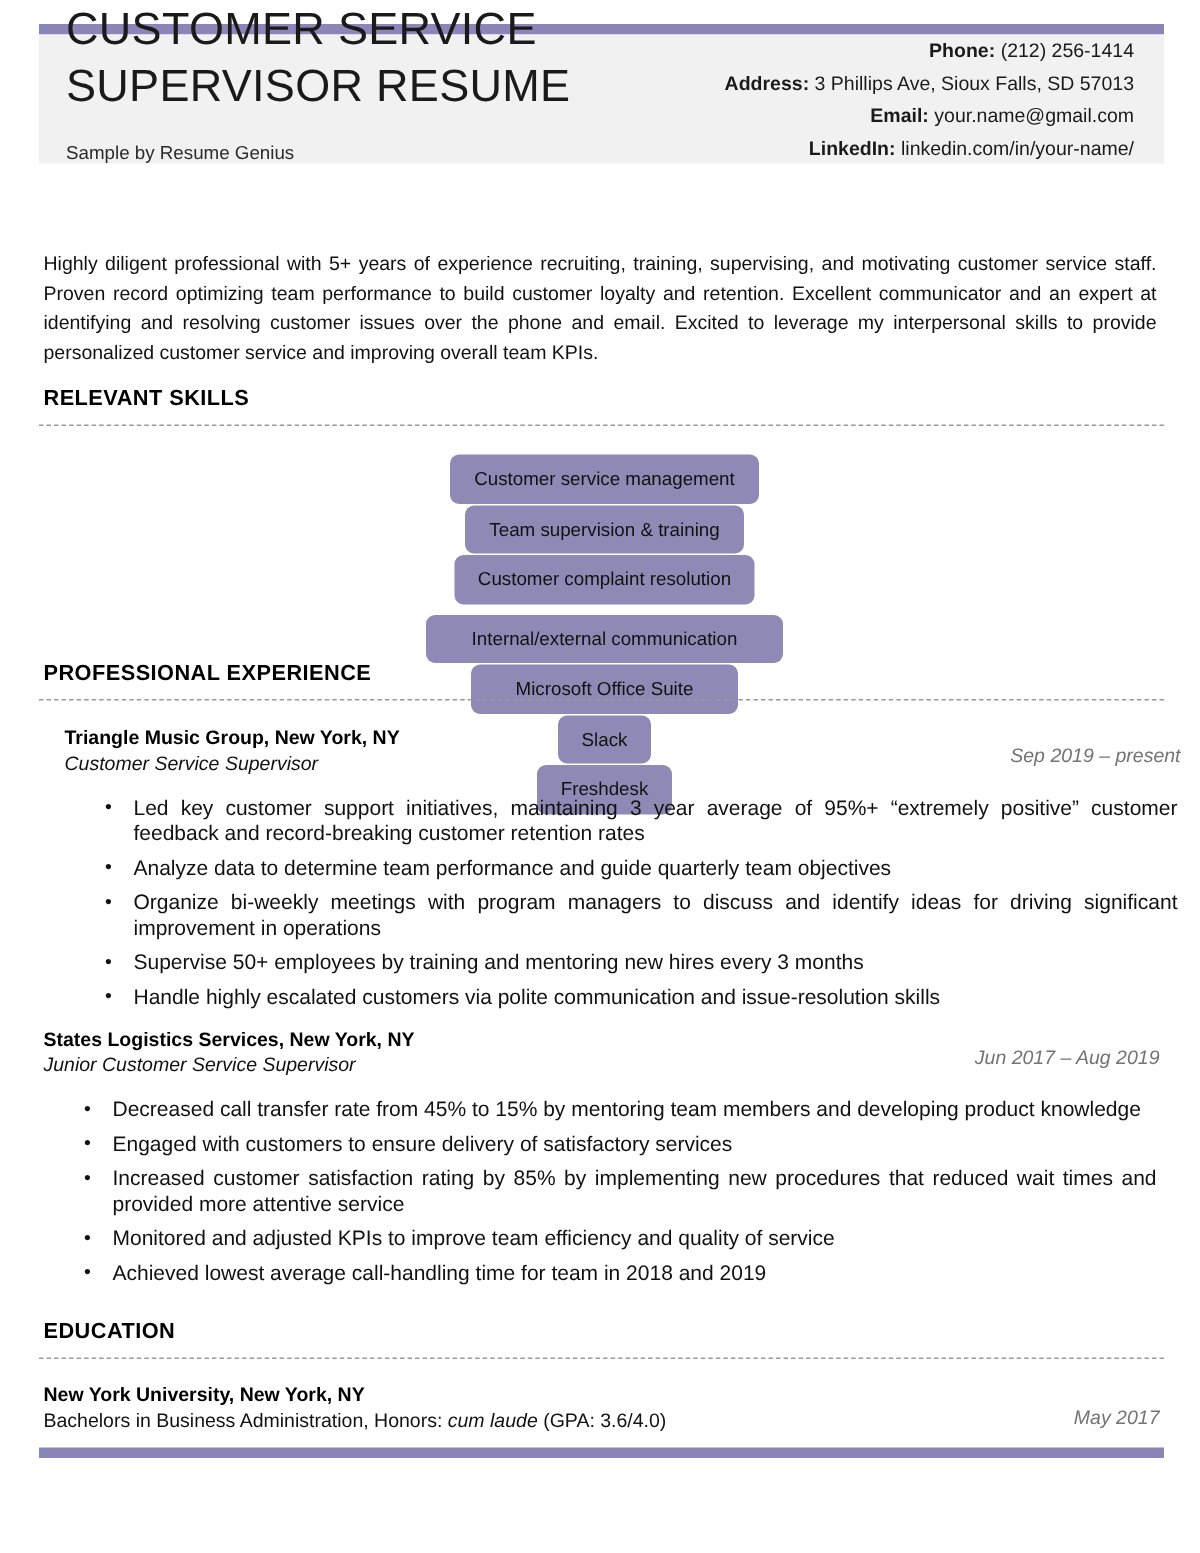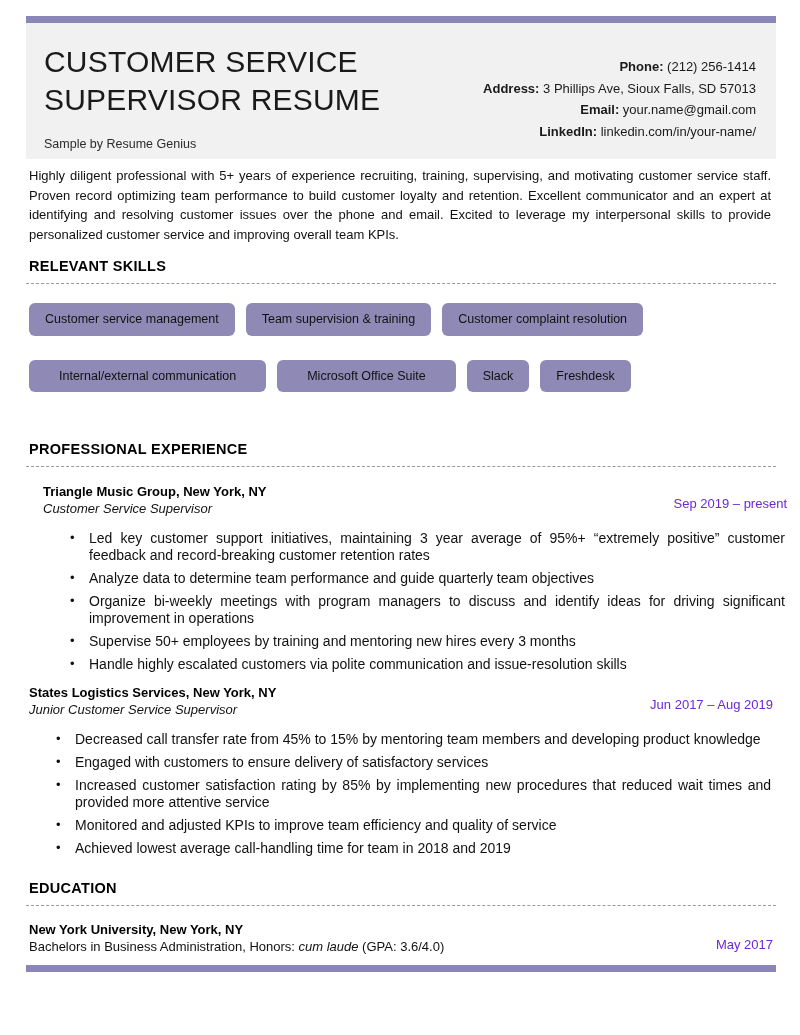--- a/index.html
+++ b/index.html
@@ -33,24 +33,24 @@
   }
   .accent-bar.top { top: 16px; }
   .accent-bar.bottom { top: 965px; }
 
   
   .header {
     position: absolute;
     left: 26px;
     top: 23px;
     width: 750px;
-    height: 136px;
+    height: 86px;
     background: #f1f1f1;
     display: flex;
-    align-items: center;
+    align-items: flex-end;
     justify-content: space-between;
     padding: 10px 20px 0 18px;
     gap: 31px;
   }
   .header-left { padding-top: 2px; }
   .name-title {
     font-size: 30px;
     line-height: 38px;
     font-weight: 400;
     letter-spacing: 0.2px;
@@ -104,23 +104,24 @@
 
   
   .skills-wrap {
     position: absolute;
     left: 29px;
     top: 303px;
     width: 748px;
   }
   .skill-row {
     display: flex;
-    gap: 11px;
-    margin-bottom: 24px;
+    gap: 1px;
+    margin-bottom: 7px;
     align-items: center;
+    flex-direction: column;
   }
   .skill-tag {
     background: #8e8ab5;
     border-radius: 6px;
     color: #111111;
     font-size: 12.5px;
     line-height: 1;
     padding: 10px 16px;
     white-space: nowrap;
     text-align: center;
@@ -146,21 +147,22 @@
     color: #000;
   }
   .entry-role {
     font-size: 13px;
     font-style: italic;
     line-height: 18px;
     color: #111;
   }
   .entry-date {
     font-size: 13px;
-    color: #6d28d9;
+    font-style: italic;
+    color: #737373;
     white-space: nowrap;
     padding-top: 13px;
     text-align: right;
   }
   .entry-date.edu { padding-top: 16px; }
   ul.bullets {
     margin: 12px 0 0 0;
     padding: 0 0 0 46px;
     list-style: none;
   }

